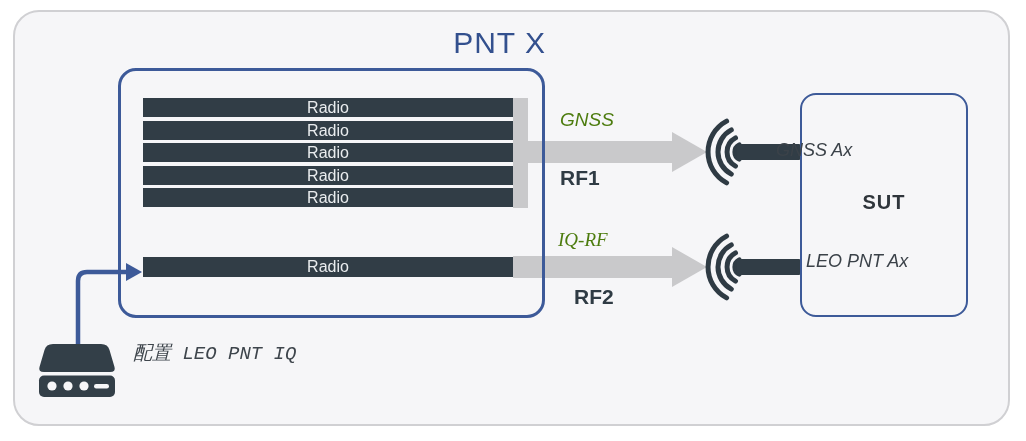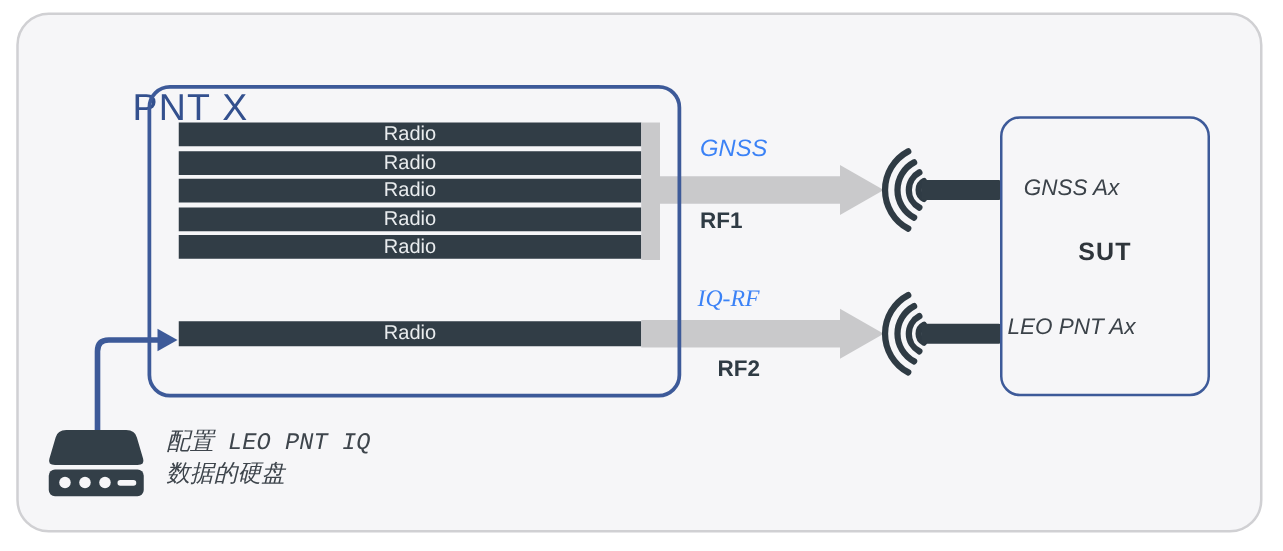--- a/index.html
+++ b/index.html
@@ -8,23 +8,23 @@
     background:#ffffff;
     font-family:"Liberation Sans", sans-serif;
   }
   .frame {
     position:absolute; left:13px; top:10px; width:997px; height:416px;
     background:var(--frame-bg,#f6f6f8);
     border:2px solid #d0d0d3; border-radius:26px;
     box-sizing:border-box;
   }
   .pntx-title {
-    position:absolute; left:106px; top:26px; width:427px;
-    text-align:left; font-size:30px; font-weight:400;
-    color:var(--accent-blue,#33508e); letter-spacing:1px;margin-top:44px;
+    position:absolute; left:119px; top:26px; width:427px;
+    text-align:right; font-size:30px; font-weight:400;
+    color:var(--accent-blue,#33508e); letter-spacing:1px;
   }
   .pntx-box {
     position:absolute; left:118px; top:68px; width:427px; height:250px;
     border:3px solid var(--accent-blue,#3d5a99); border-radius:18px;
     box-sizing:border-box; z-index:4; background:transparent;
   }
   .sut-box {
     position:absolute; left:800px; top:93px; width:168px; height:224px;
     border:2.5px solid var(--accent-blue,#3d5a99); border-radius:16px;
     box-sizing:border-box; z-index:4; background:transparent;
@@ -44,28 +44,28 @@
   }
   .combiner {
     position:absolute; left:513px; top:98px; width:15px; height:110px;
     background:var(--arrow-gray,#c9c9cb); z-index:2;
   }
   .svg-layer {
     position:absolute; left:0; top:0; width:1026px; height:441px;
     z-index:3; pointer-events:none;
   }
   .lbl { position:absolute; z-index:5; white-space:nowrap; }
-  .lbl-signal { font-style:italic; font-size:19px; color:#3b82f6; }
-  .lbl-port   { font-weight:bold; font-size:18px; color:#2f3b44; }
+  .lbl-signal { font-style:italic; font-size:19px; color:#4d7c0f; }
+  .lbl-port   { font-weight:bold; font-size:21px; color:#2f3b44; }
   .lbl-gnss   { left:560px; top:109px; }
   .lbl-rf1    { left:560px; top:166px; }
   .lbl-iqrf   { left:558px; top:229px;font-family:Liberation Serif, serif; }
   .lbl-rf2    { left:574px; top:285px; }
   .lbl-ax { font-style:italic; font-size:18px; color:#3b4249; }
-  .lbl-gnss-ax { left:819px; top:140px; }
+  .lbl-gnss-ax { left:776px; top:140px; }
   .lbl-leo-ax  { left:806px; top:251px;text-align:right; }
   .lbl-sut {
     left:800px; top:191px; width:168px; text-align:center;
     font-weight:bold; font-size:20px; color:#2f353b; letter-spacing:1px;
   }
   .disk-caption {
     position:absolute; left:133px; top:341px; z-index:5;
     font-style:italic; font-size:19px; line-height:26px; color:#3e454c;font-family:Liberation Mono, monospace;
   }
 </style>
@@ -131,14 +131,13 @@
 <div class="lbl lbl-port lbl-rf1">RF1</div>
 <div class="lbl lbl-signal lbl-iqrf">IQ-RF</div>
 <div class="lbl lbl-port lbl-rf2">RF2</div>
 
 <div class="lbl lbl-ax lbl-gnss-ax">GNSS Ax</div>
 <div class="lbl lbl-sut">SUT</div>
 <div class="lbl lbl-ax lbl-leo-ax">LEO PNT Ax</div>
 
 <div class="disk-caption">
   <div>配置 LEO PNT IQ</div>
-  <div>数据的硬盘</div>
 </div>
 
 </body></html>

